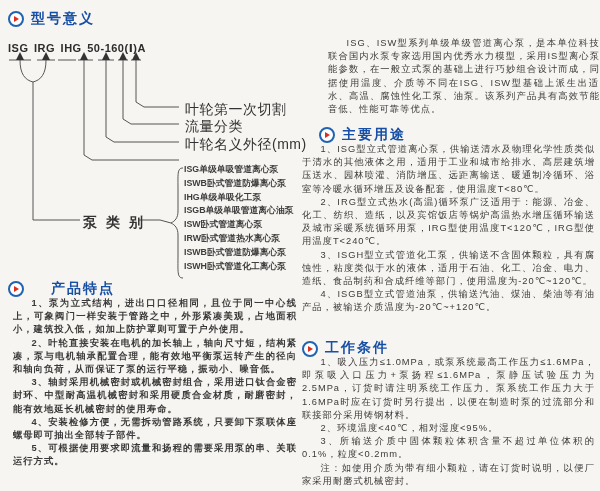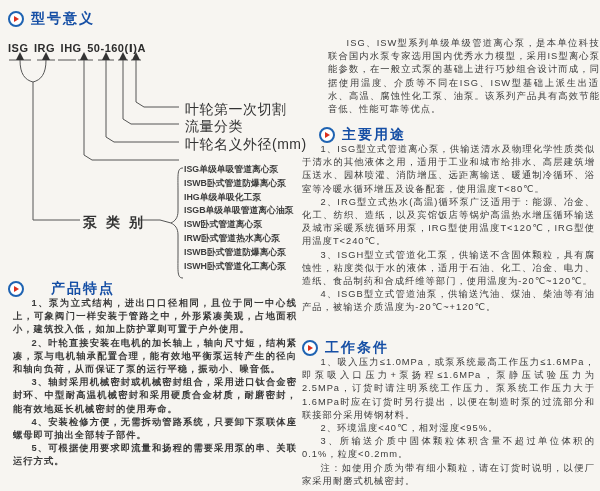--- a/index.html
+++ b/index.html
@@ -116,21 +116,21 @@
       <span class="sec-icon"></span>
       <span class="sec-title">主要用途</span>
     </div>
     <div class="body-text" style="left:0; top:143px; width:293px;">
       <p>1、ISG型立式管道离心泵，供输送清水及物理化学性质类似于清水的其他液体之用，适用于工业和城市给排水、高层建筑增压送水、园林喷灌、消防增压、远距离输送、暖通制冷循环、浴室等冷暖水循环增压及设备配套，使用温度T&lt;80℃。</p>
       <p>2、IRG型立式热水(高温)循环泵广泛适用于：能源、冶金、化工、纺织、造纸，以及宾馆饭店等锅炉高温热水增压循环输送及城市采暖系统循环用泵，IRG型使用温度T&lt;120℃，IRG型使用温度T&lt;240℃。</p>
       <p>3、ISGH型立式管道化工泵，供输送不含固体颗粒，具有腐蚀性，粘度类似于水的液体，适用于石油、化工、冶金、电力、造纸、食品制药和合成纤维等部门，使用温度为-20℃~120℃。</p>
       <p>4、ISGB型立式管道油泵，供输送汽油、煤油、柴油等有油产品，被输送介质温度为-20℃~+120℃。</p>
     </div>
 
-    <div class="sec-header" style="left:0; top:339px;">
+    <div class="sec-header" style="left:0; top:339px;align-items:flex-end;">
       <span class="sec-icon"></span>
       <span class="sec-title">工作条件</span>
     </div>
     <div class="body-text" style="left:0; top:356px; width:293px;">
       <p>1、吸入压力≤1.0MPa，或泵系统最高工作压力≤1.6MPa，即泵吸入口压力+泵扬程≤1.6MPa，泵静压试验压力为2.5MPa，订货时请注明系统工作压力。泵系统工作压力大于1.6MPa时应在订货时另行提出，以便在制造时泵的过流部分和联接部分采用铸钢材料。</p>
       <p>2、环境温度&lt;40℃，相对湿度&lt;95%。</p>
       <p>3、所输送介质中固体颗粒体积含量不超过单位体积的0.1%，粒度&lt;0.2mm。</p>
       <p>注：如使用介质为带有细小颗粒，请在订货时说明，以便厂家采用耐磨式机械密封。</p>
     </div>
   </div>

